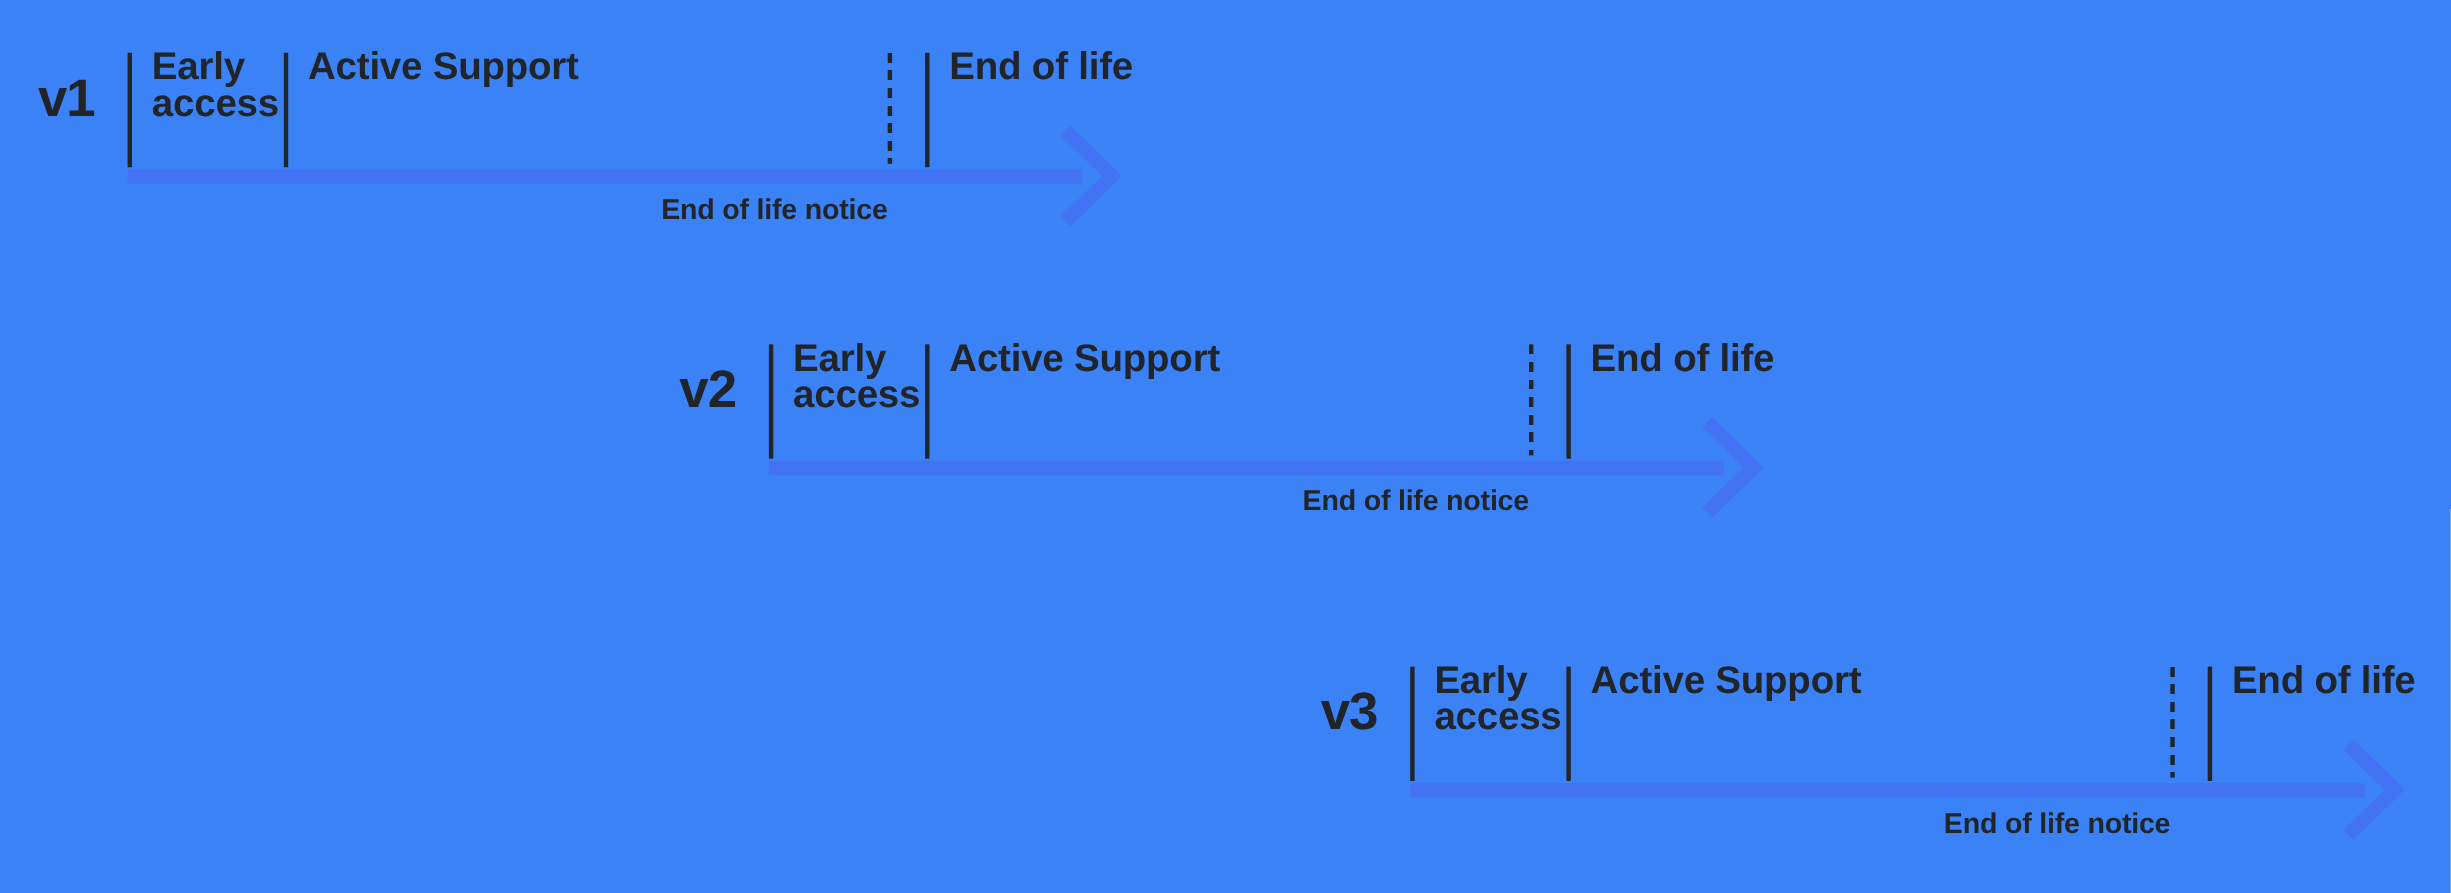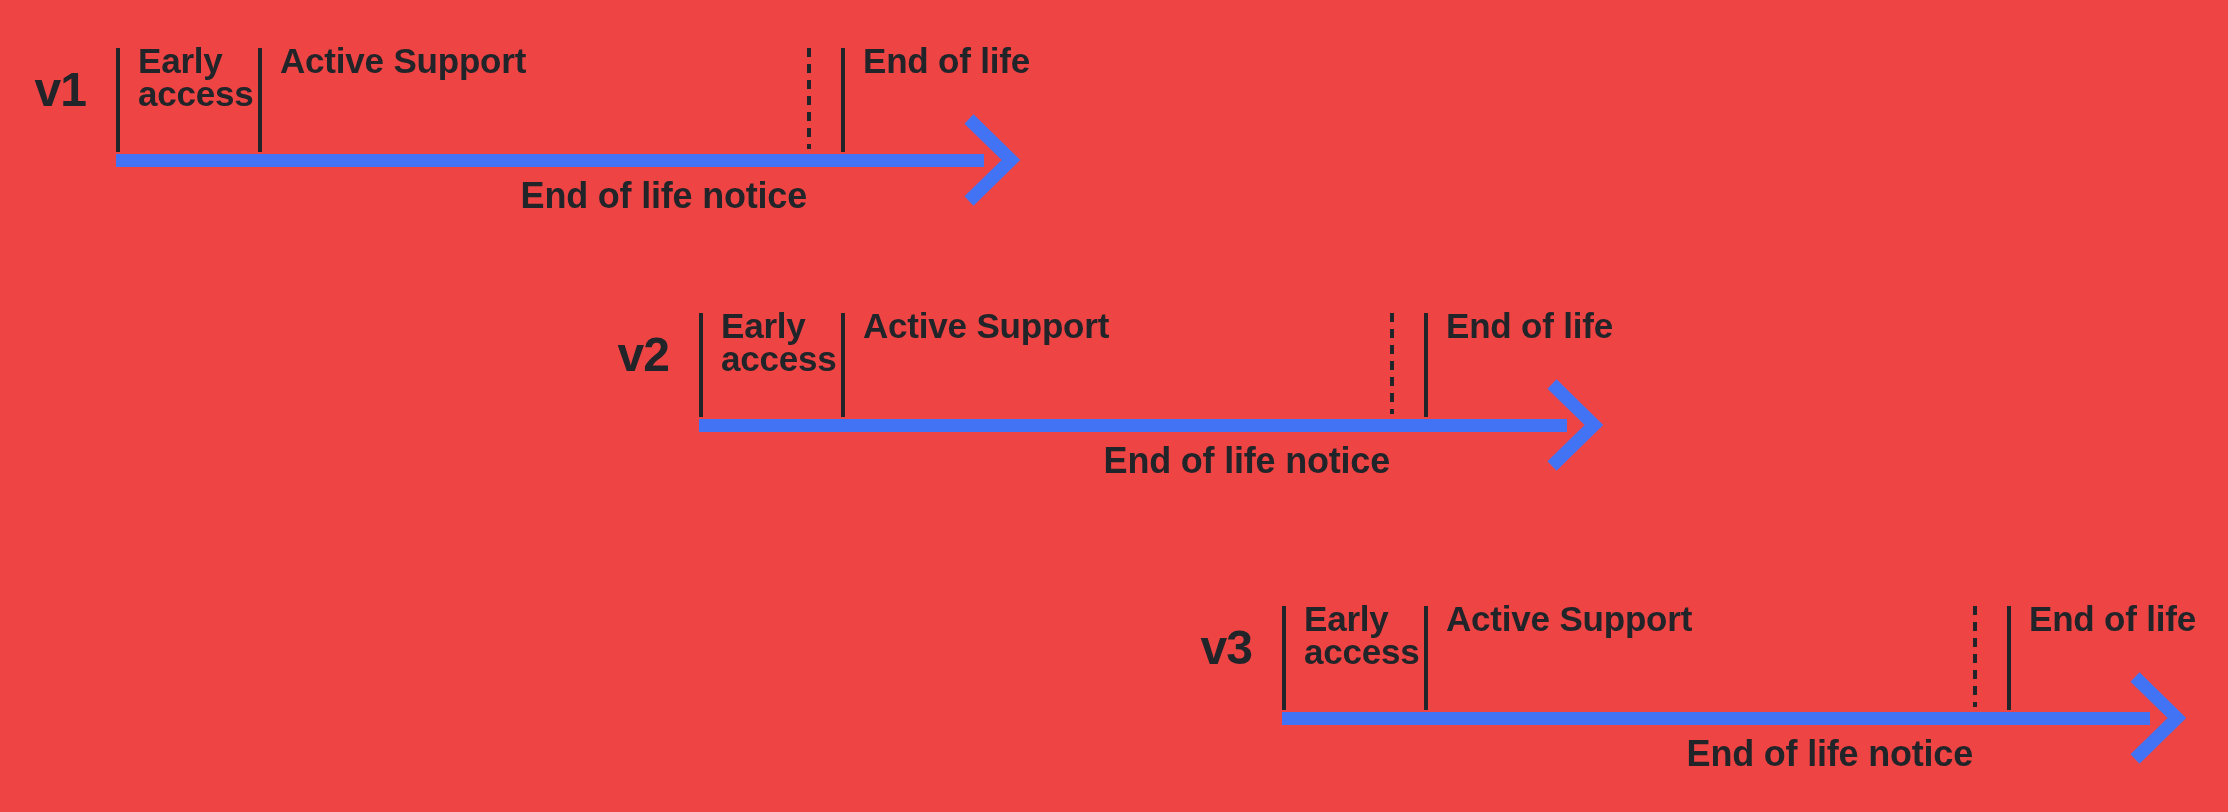--- a/index.html
+++ b/index.html
@@ -4,21 +4,21 @@
 <style>
   html, body {
     margin: 0;
     padding: 0;
     background: #ffffff;
   }
   .canvas {
     position: relative;
     width: 2228px;
     height: 812px;
-    background: #ef4444;
+    background: #3b82f6;
     overflow: hidden;
     font-family: "Liberation Sans", sans-serif;
     color: var(--ink, #212529);
   }
   .row {
     position: absolute;
     width: 1100px;
     height: 235px;
   }
   .version {
@@ -89,21 +89,21 @@
     stroke-width: 13;
     stroke-linejoin: miter;
     stroke-miterlimit: 10;
   }
   .notice-label {
     position: absolute;
     left: 502px;
     top: 175px;
     width: 305px;
     text-align: right;
-    font-size: 36px;
+    font-size: 26px;
     font-weight: 700;
     letter-spacing: -0.2px;
     white-space: nowrap;
   }
 </style>
 </head>
 <body>
 
 <div class="canvas">
 

